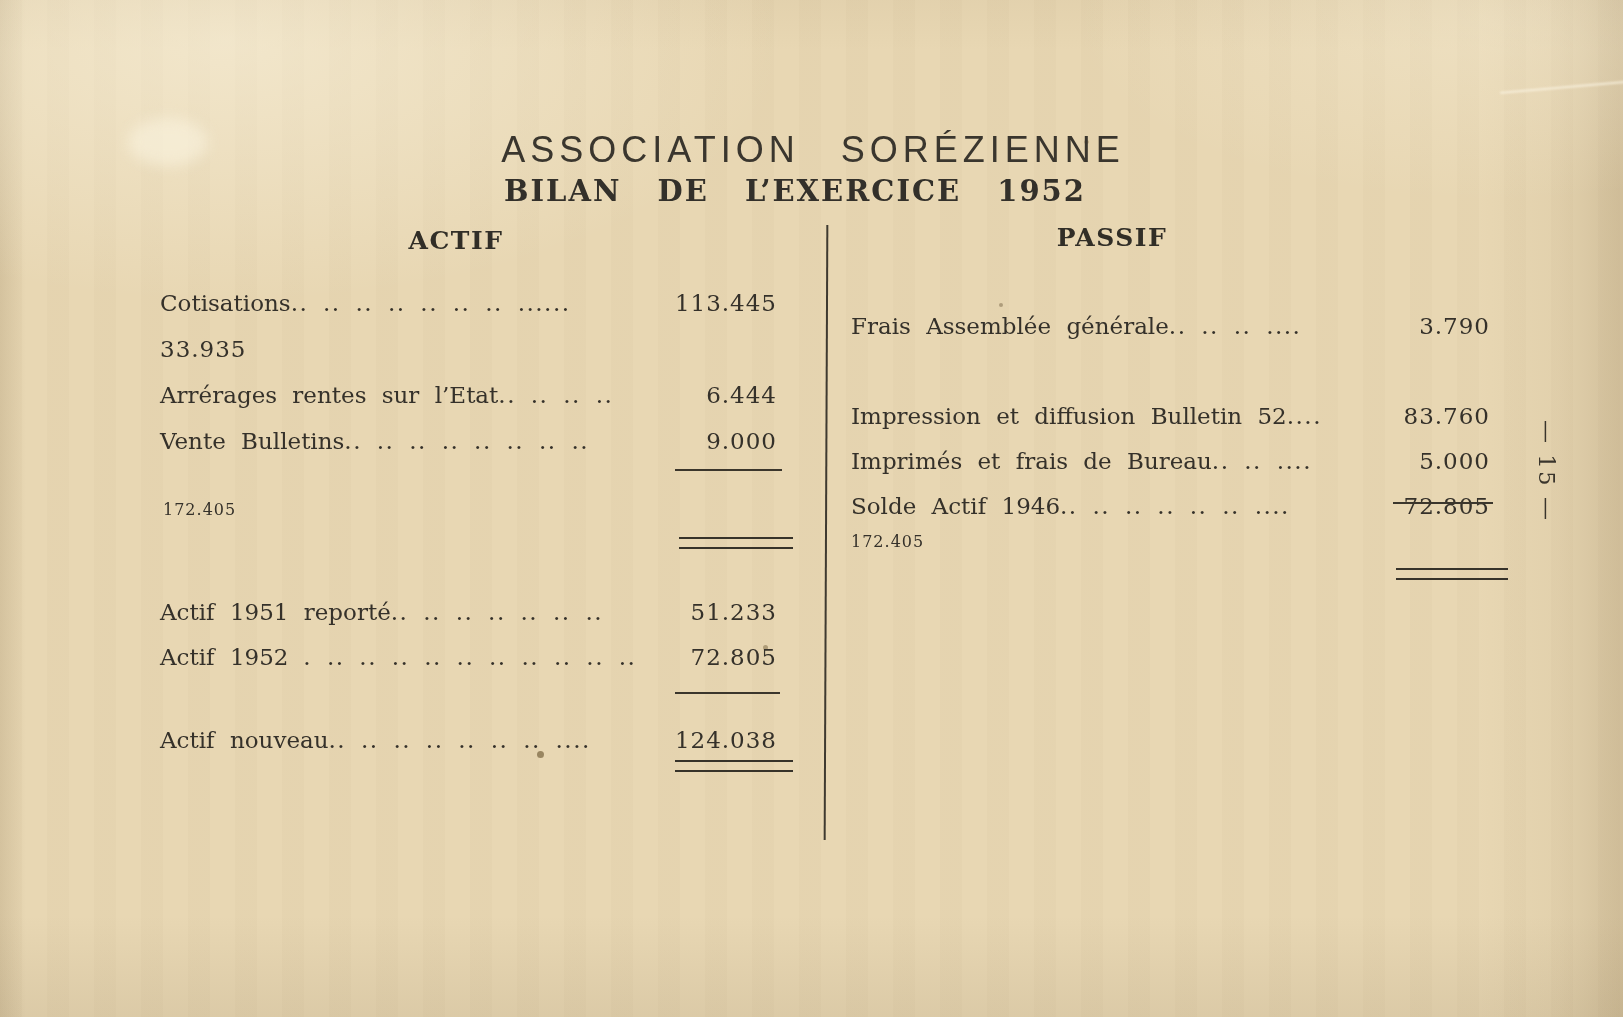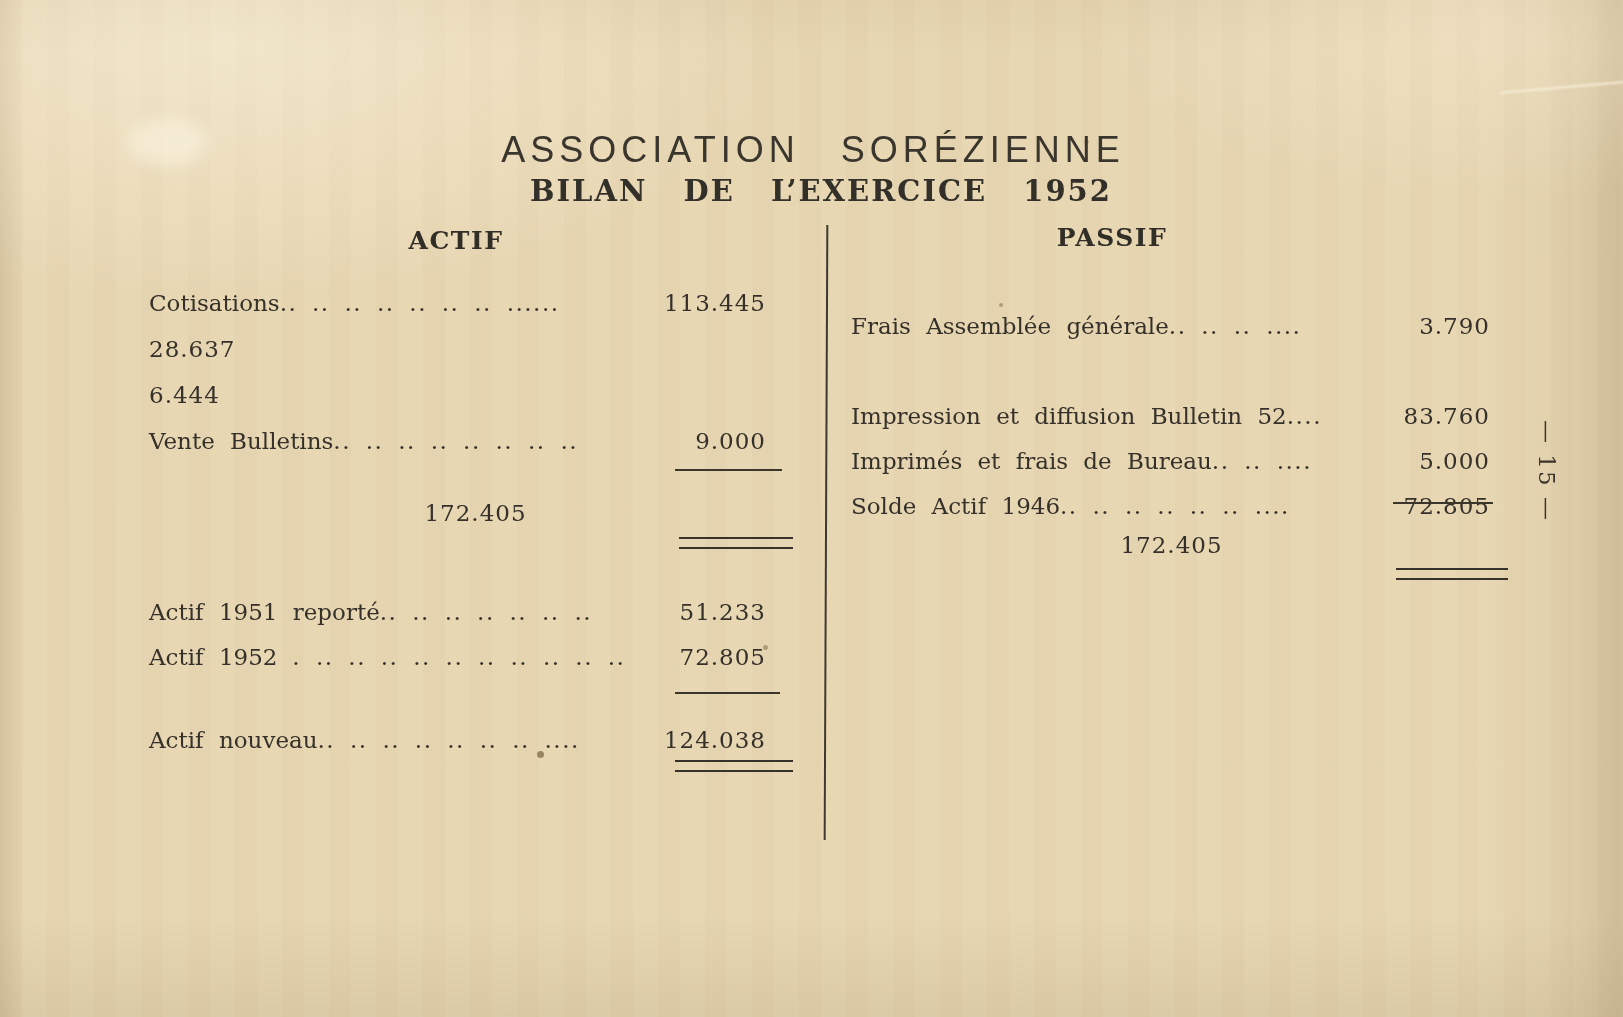--- a/index.html
+++ b/index.html
@@ -25,48 +25,47 @@
     font-weight:400; font-size:36px;
     letter-spacing:5px; word-spacing:26px;
     color:#3a362e;
   }
   .subtitle {
     position:absolute; left:0; top:174px; width:1590px;
     margin:0; text-align:center;
     font-weight:bold; font-size:29px;
     letter-spacing:2px; word-spacing:24px;
     color:#33302a;
-    padding-left:26px;
   }
   .col-header {
     position:absolute;
     font-weight:bold; font-size:25px;
     letter-spacing:1.5px; text-align:center;
     color:#312e27;
   }
   .hdr-actif  { left:163px; top:226px; width:586px; }
   .hdr-passif { left:851px; top:223px; width:522px; }
   .divider {
     position:absolute; left:825px; top:225px;
     width:2px; height:615px;
     background:#3f3a30; transform:rotate(0.25deg);
   }
   .row {
     position:absolute;
     display:flex; justify-content:space-between; align-items:baseline;
     font-size:23px; line-height:30px; color:#35312a;
   }
-  .row.left  { left:149px; width:617px; }
+  .row.left  { left:160px; width:617px; }
   .row.right { left:851px; width:639px;margin-top:36px; }
   .lbl  { word-spacing:8px; white-space:pre; }
   .leader { letter-spacing:1.5px; word-spacing:6px; white-space:pre; }
   .val  { letter-spacing:1px; }
   .amount {
-    position:absolute; text-align:center;
-    font-size:23px; letter-spacing:1px; color:#35312a;
+    position:absolute; text-align:left;
+    font-size:16px; letter-spacing:1px; color:#35312a;
   }
   .rule {
     position:absolute; height:2px; background:#3b362c;
   }
   .dblrule {
     position:absolute; height:8px;
     border-top:2.5px solid #37332a; border-bottom:2.5px solid #37332a;
   }
   .pagenum {
     position:absolute; left:1492px; top:458px; width:110px;
@@ -105,23 +104,24 @@
   <div class="col-header hdr-passif">PASSIF</div>
   <div class="col-header hdr-actif">ACTIF</div>
 
   <div class="divider"></div>
 
   <div class="row left" style="top:288px">
     <span class="lbl"><span>Cotisations</span><span class="leader">.. .. .. .. .. .. .. ......</span></span>
     <span class="val">113.445</span>
   </div>
   <div class="row left" style="top:334px">
-    <span class="val">28.637</span>
+    <span class="val">33.935</span>
   </div>
   <div class="row left" style="top:380px">
+    <span class="lbl"><span>Arrérages rentes sur l’Etat</span><span class="leader">.. .. .. ..</span></span>
     <span class="val">6.444</span>
   </div>
   <div class="row left" style="top:426px">
     <span class="lbl"><span>Vente Bulletins</span><span class="leader">.. .. .. .. .. .. .. ..</span></span>
     <span class="val">9.000</span>
   </div>
 
   <div class="rule" style="left:675px; top:469px; width:107px"></div>
   <div class="amount" style="left:163px; top:500px; width:625px">172.405</div>
   <div class="dblrule" style="left:679px; top:537px; width:114px"></div>

